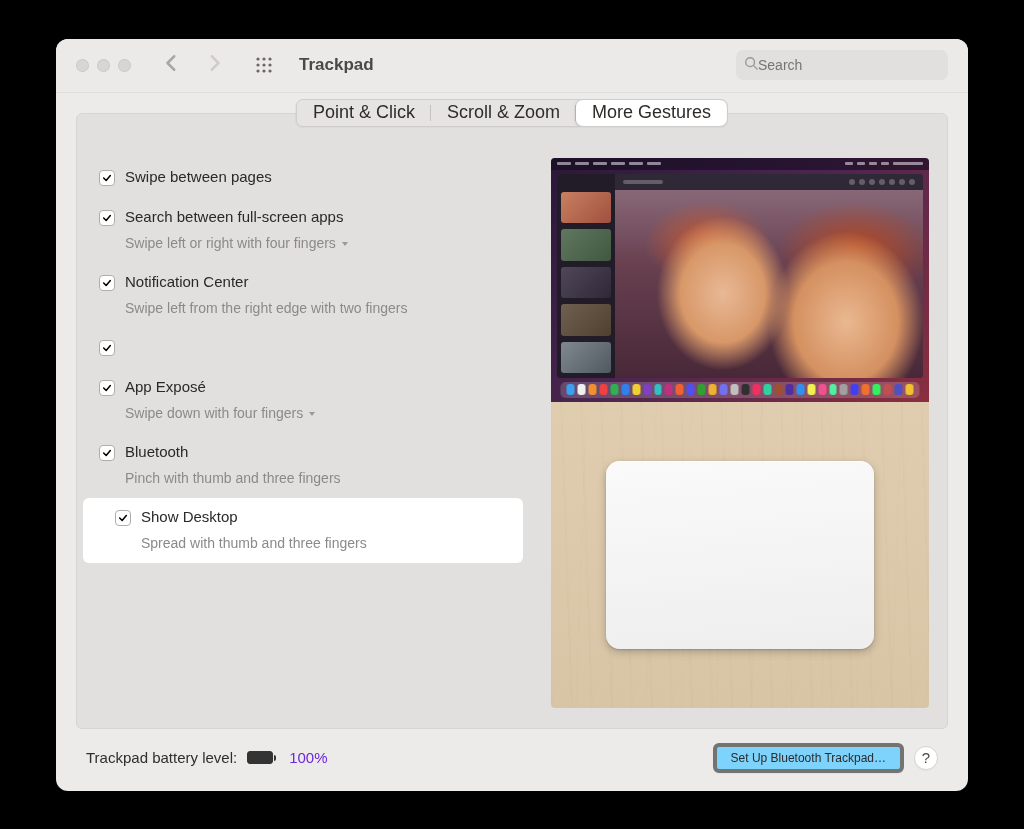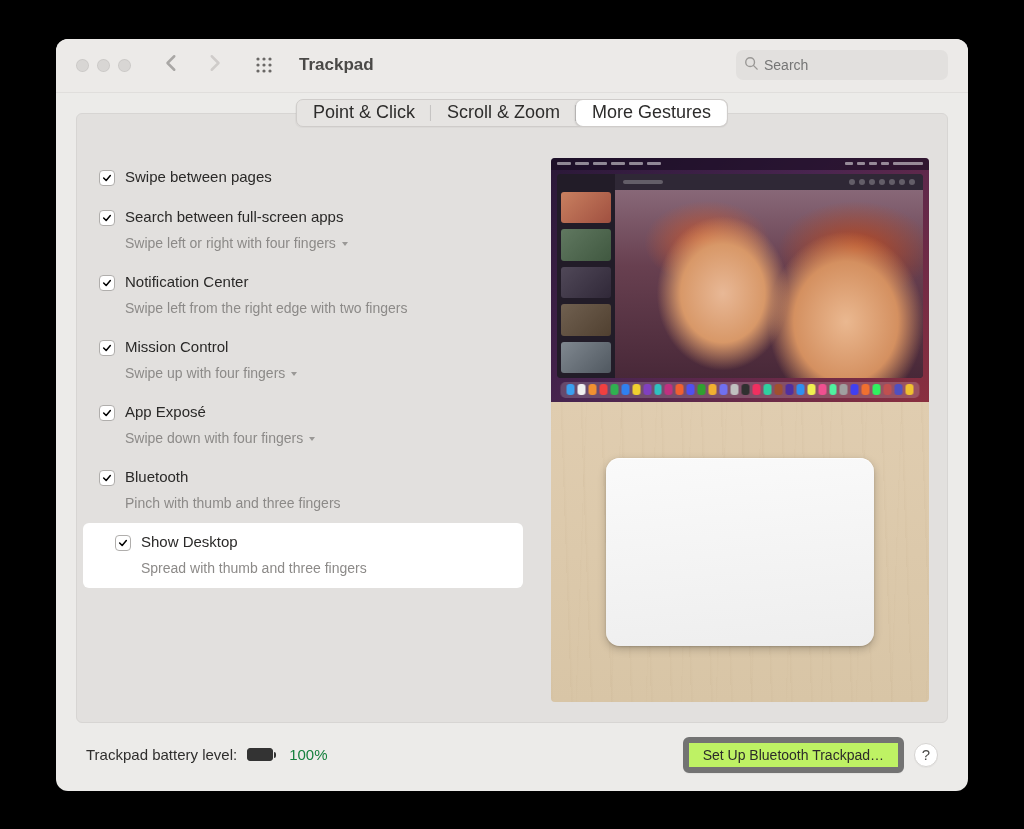--- a/index.html
+++ b/index.html
@@ -45,21 +45,20 @@
     font-size: 17px; font-weight: 600; color: #4a4947;
     flex: 0 0 auto;
   }
   .spacer { flex: 1; }
   .searchbox {
     width: 212px; height: 30px;
     background: rgba(0,0,0,0.04);
     border-radius: 7px;
     display: flex; align-items: center;
     padding: 0 8px;
-    gap: 6px;
   }
   .searchbox input {
     border: none; background: transparent; outline: none;
     font-size: 14px; color: #888; width: 100%;
   }
   
   .content {
     flex: 1;
     padding: 20px 20px 14px 20px;
     display: flex;
@@ -243,28 +242,28 @@
   .battery-label { font-size: 15px; color:#2f2e2d;}
   .battery-icon {
     width: 26px; height: 13px;
     border: 1.3px solid #333; border-radius: 3px;
     position: relative; background:#333;
   }
   .battery-icon::after{
     content:""; position:absolute; right:-4px; top:3px;
     width:2.5px;height:6px;background:#333;border-radius:0 2px 2px 0;
   }
-  .battery-pct { font-size: 15px; color:#15803d; margin-left:6px;}
+  .battery-pct { font-size: 15px; color:#6d28d9; margin-left:6px;}
   .footer .spacer { flex:1; }
   .btn {
-    background: #bef264;
-    border: 6px solid #737373;
+    background: #7dd3fc;
+    border: 4px solid #737373;
     border-radius: 6px;
     padding: 4px 14px;
-    font-size: 14px;
+    font-size: 12px;
     color: #2c2b2a;
     box-shadow: 0 1px 1px rgba(0,0,0,0.04);
     cursor: pointer;
   }
   .help {
     width: 24px; height: 24px;
     border-radius: 50%;
     background: #fff;
     border: 1px solid #d6d4d2;
     display:flex;align-items:center;justify-content:center;
@@ -367,24 +366,20 @@
                 <div class="opt-title">Notification Center</div>
                 <div class="opt-sub">Swipe left from the right edge with two fingers</div>
               </div>
             </div>
             <div class="option-row">
               <div class="checkbox">
                 <svg viewBox="0 0 12 12">
                   <path d="M2 6 L5 9 L10 3" stroke="#000" stroke-width="1.8" fill="none" stroke-linecap="round" stroke-linejoin="round"></path>
                 </svg>
               </div>
-              <div class="option-text">
-                <div class="opt-title">Mission Control</div>
-                <div class="opt-sub dropdown">Swipe up with four fingers</div>
-              </div>
             </div>
             <div class="option-row">
               <div class="checkbox">
                 <svg viewBox="0 0 12 12">
                   <path d="M2 6 L5 9 L10 3" stroke="#000" stroke-width="1.8" fill="none" stroke-linecap="round" stroke-linejoin="round"></path>
                 </svg>
               </div>
               <div class="option-text">
                 <div class="opt-title">App Exposé</div>
                 <div class="opt-sub dropdown">Swipe down with four fingers</div>

